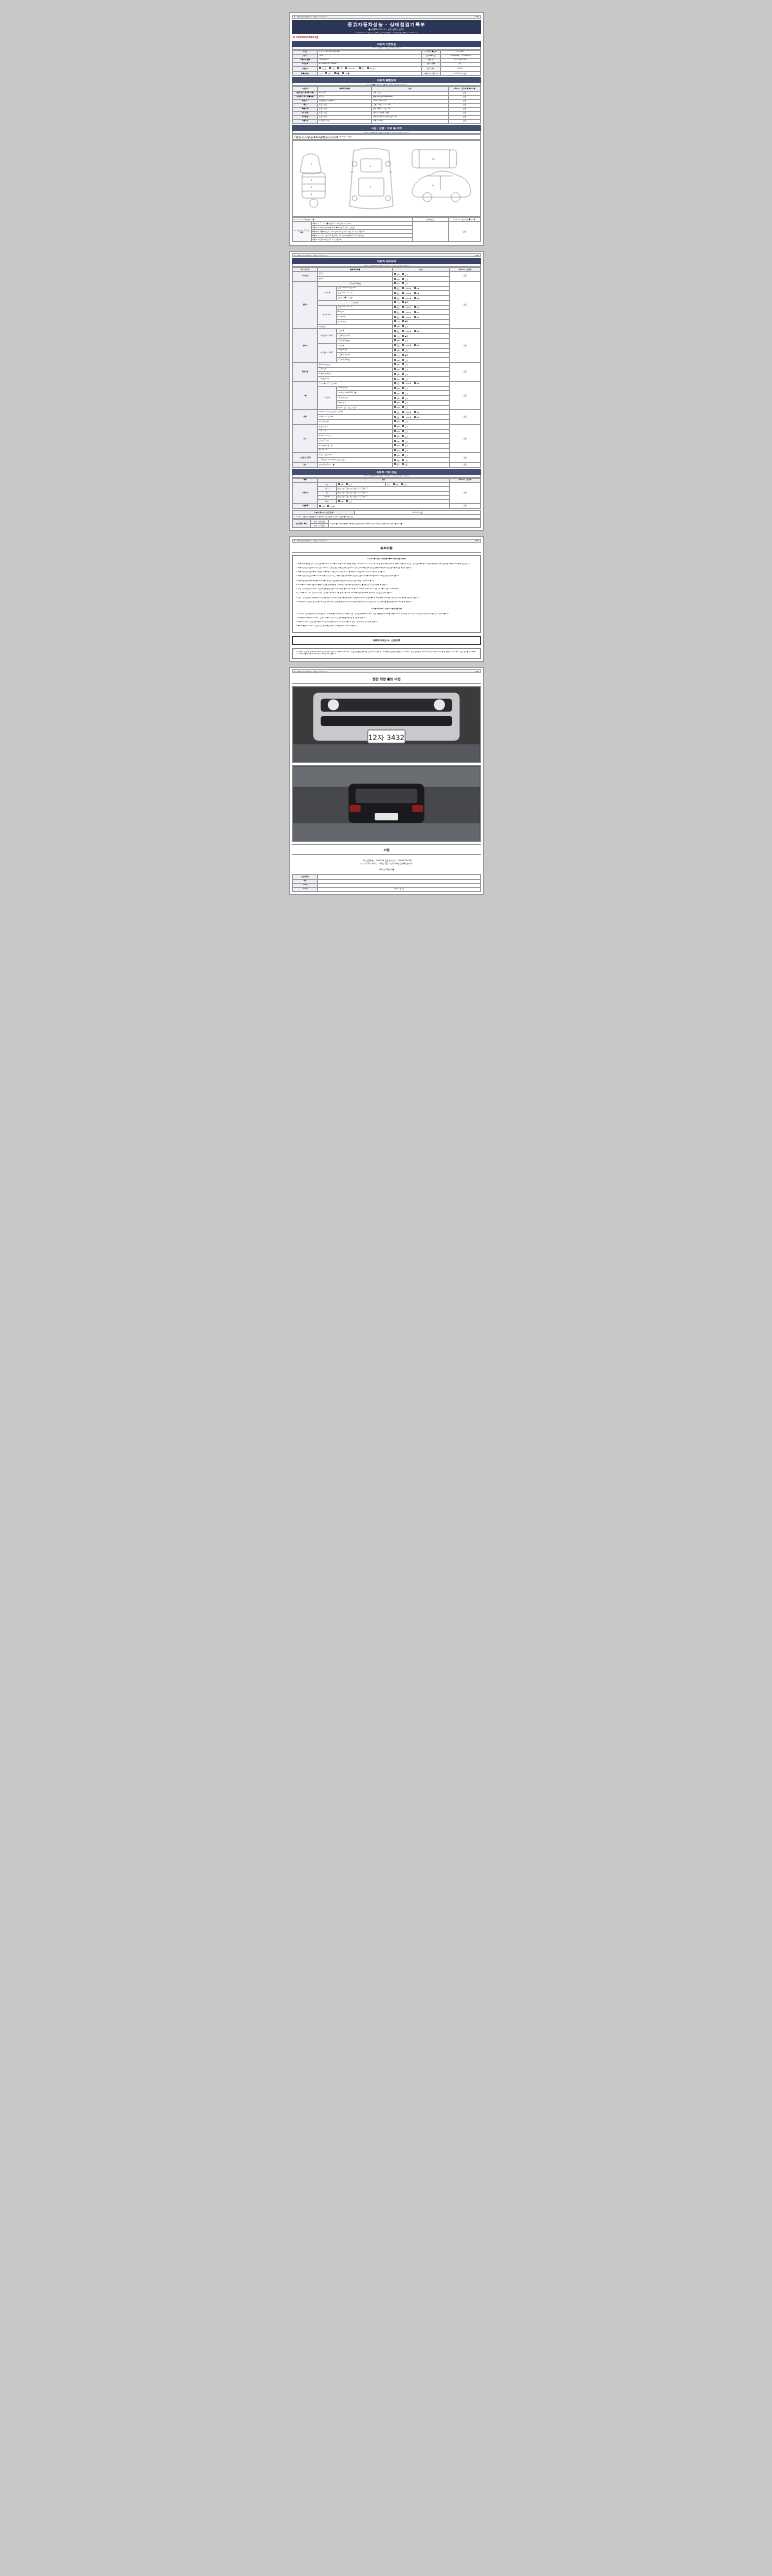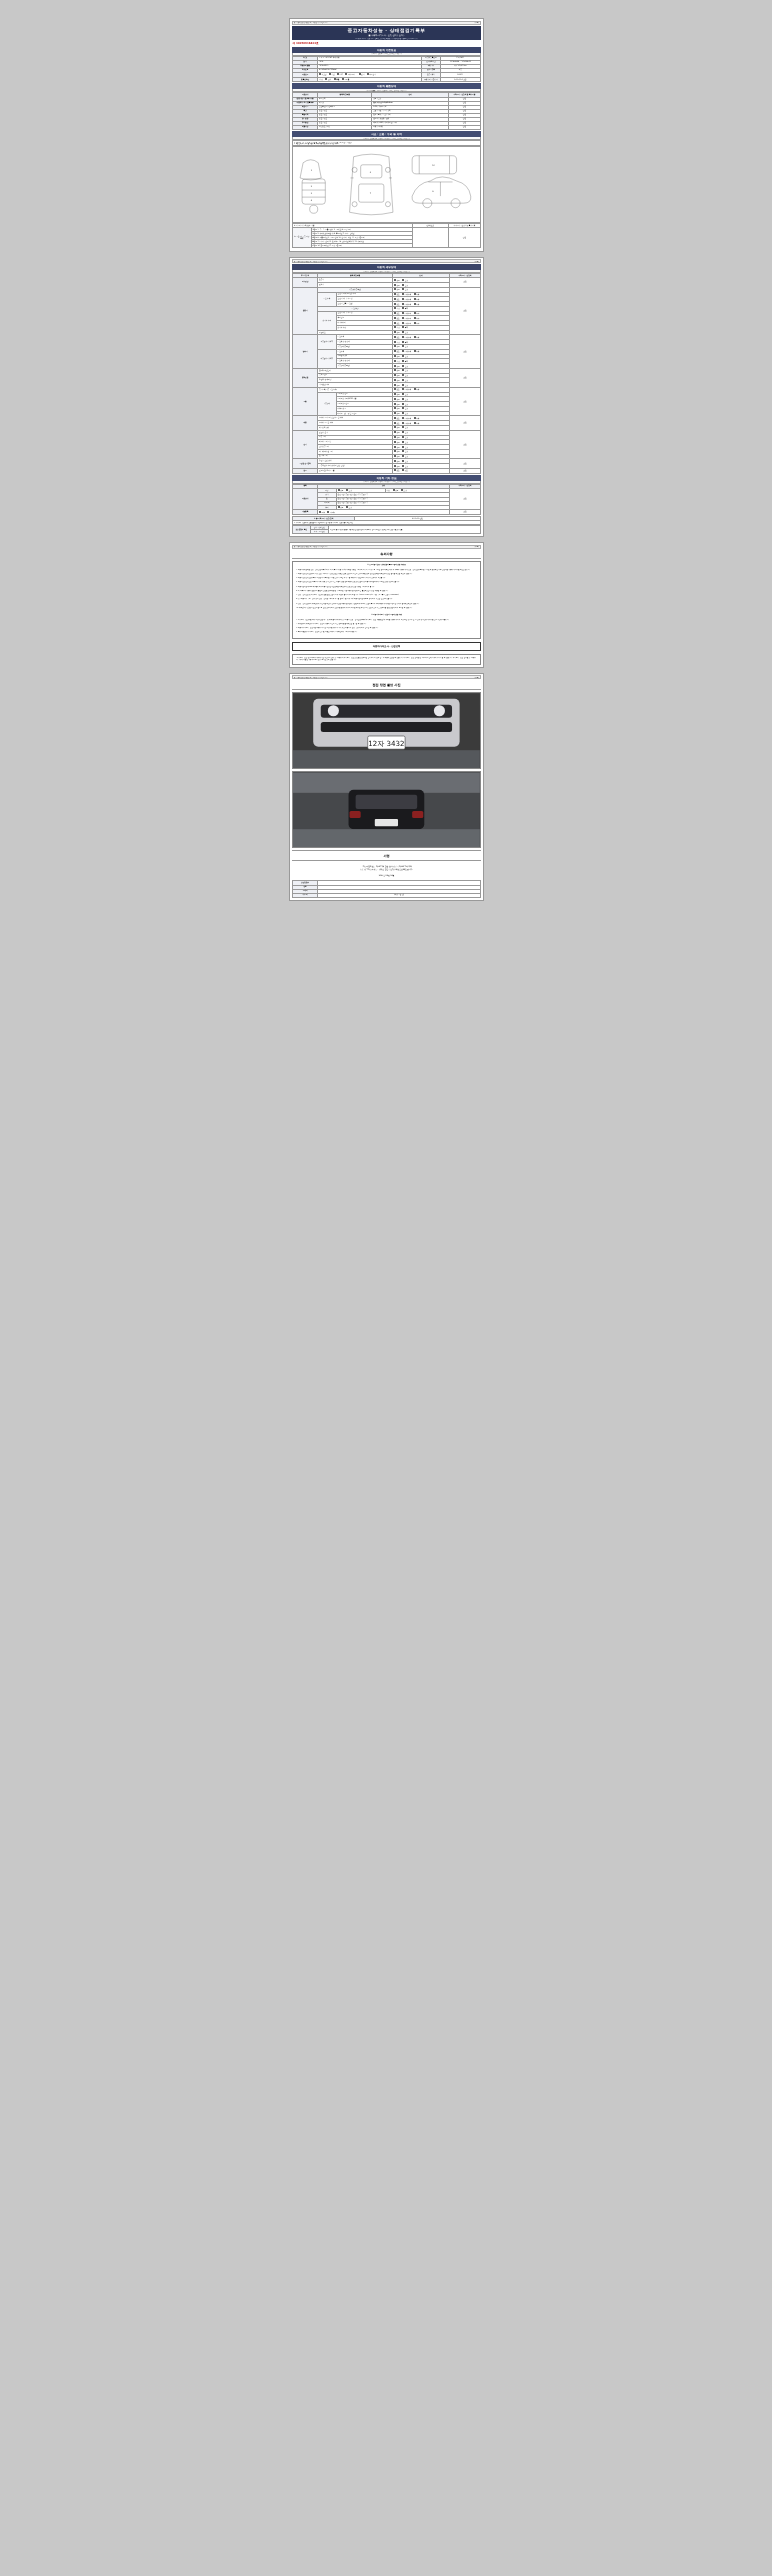--- a/index.html
+++ b/index.html
@@ -5,21 +5,21 @@
   * { box-sizing: border-box; }
   body {
     margin: 0;
     background: #c8c8c8;
     font-family: "DejaVu Sans", "Liberation Sans", sans-serif;
     font-size: 3.1px;
     color: #000;
   }
   .page {
     width: 773px;
-    margin: 16px auto;
+    margin: 10px auto;
     padding: 2.1px 0 5.2px 0;
   }
   .sheet {
     width: 195px;
     margin: 0 auto 5.2px auto;
     background: #fff;
     border: 0.5px solid #999;
     padding: 1.5px 2.1px 2.1px 2.1px;
     position: relative;
   }

